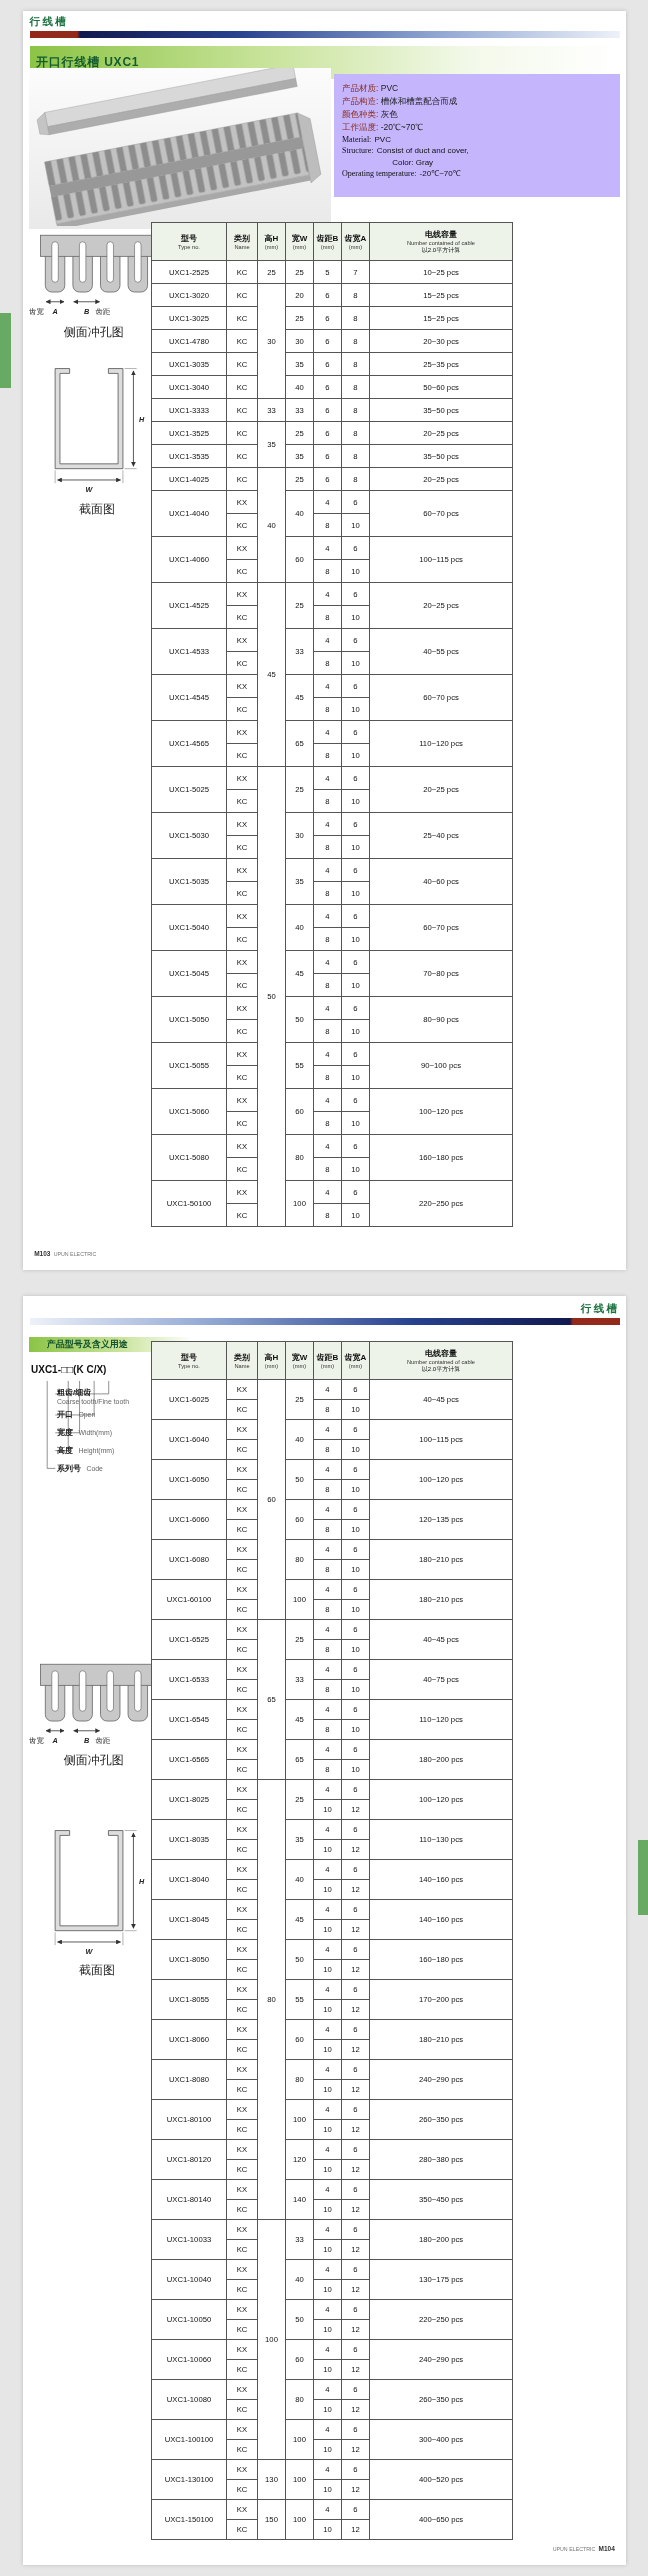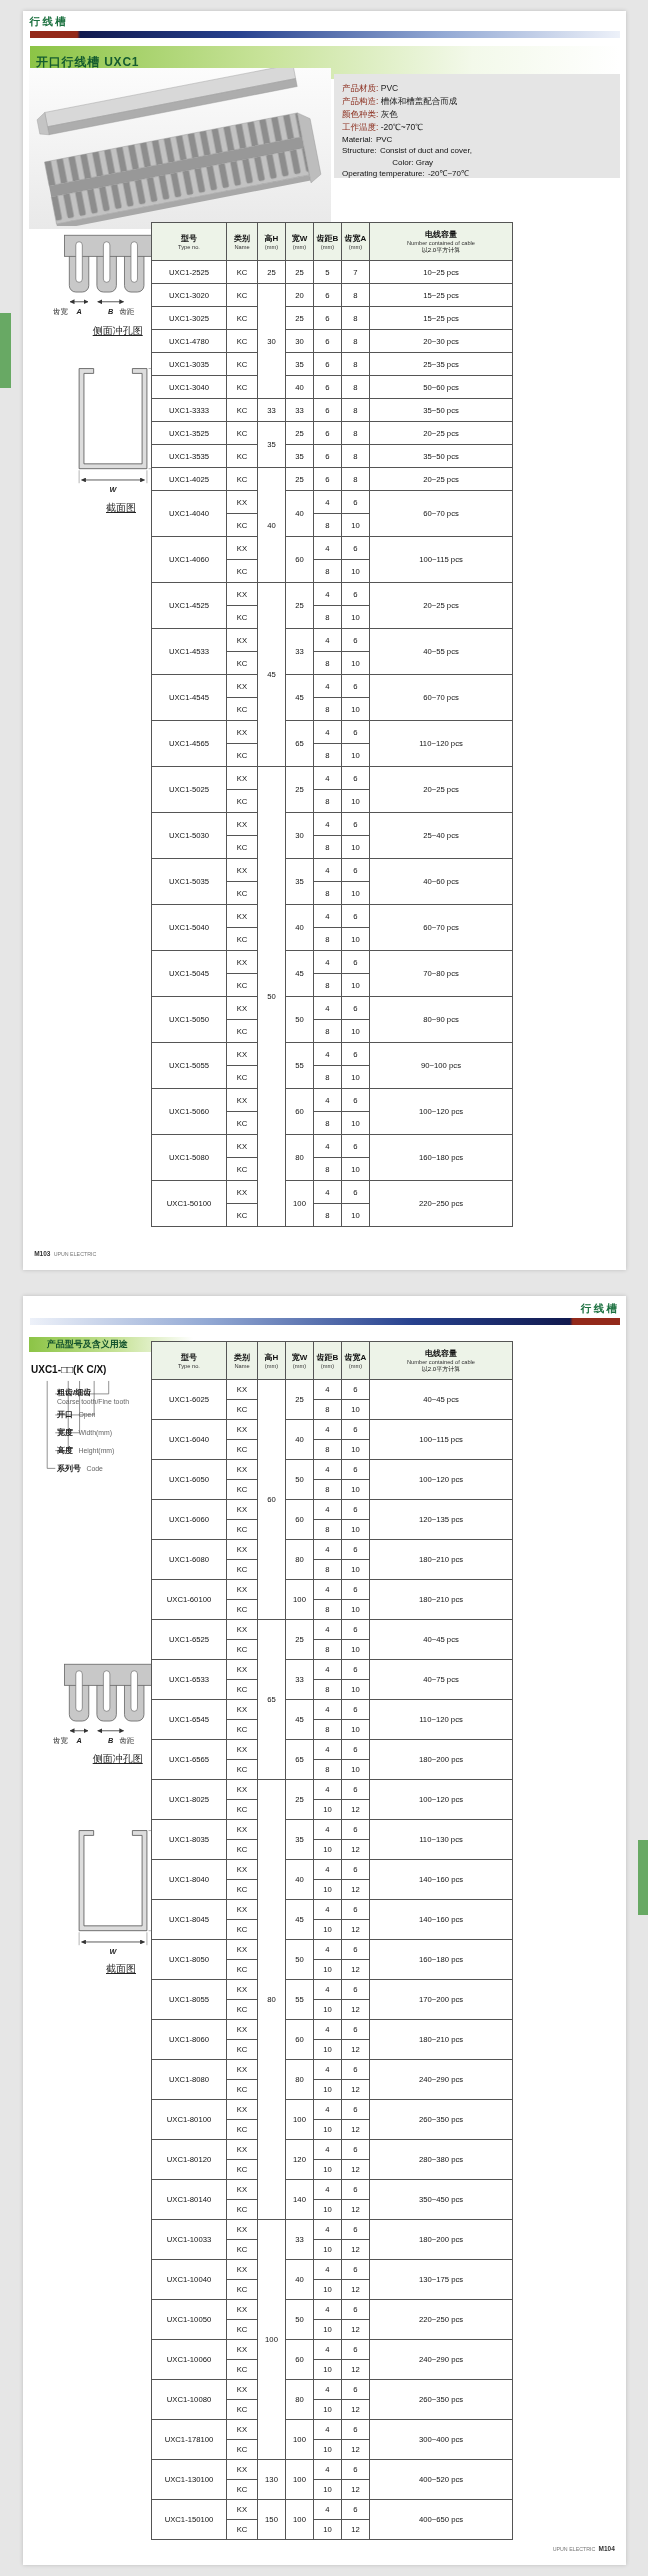--- a/index.html
+++ b/index.html
@@ -15,32 +15,32 @@
      background:linear-gradient(90deg,#93291a 0%,#93291a 8%,#11194e 8.5%,#27418e 35%,#93a9d4 70%,#edf1f9 100%);}
   .bar-blue.flip{transform:scaleX(-1);top:22px;}
 
   .title-bar{position:absolute;left:6.5px;right:6.5px;top:35px;height:33px;display:flex;align-items:center;
      background:linear-gradient(90deg,#8cc446 0%,#c8e39a 40%,#f3f9ea 75%,#ffffff 100%);text-align:center;}
   .title-bar .t{font-size:12px;font-weight:bold;color:#155c2f;padding-left:6.5px;letter-spacing:0.8px;}
 
   .photo{position:absolute;left:5.7px;top:57px;width:302px;height:161px;overflow:hidden;
      background:linear-gradient(180deg,#fcfcfc,#e9e9e9);}
 
-  .info{position:absolute;left:311px;top:63px;width:286px;height:104px;background:#e5e5e5;
+  .info{position:absolute;left:311px;top:63px;width:286px;height:123px;background:#c4b5fd;
      padding:7.3px 8px;box-sizing:border-box;}
   .info-line{font-size:8.5px;line-height:13px;color:#222;}
   .ilabel{color:#8a2b1b;}
   .info-line.en{font-size:8px;line-height:11.4px;color:#111;}
-  .elabel{margin-right:3.2px;}
+  .elabel{margin-right:3.2px;font-family:Liberation Serif, serif;}
   .indent{padding-left:47px;}
 
-  .diag{position:absolute;width:135px;text-align:center;margin-left:24px;}
+  .diag{position:absolute;width:135px;text-align:center;}
   #d1a{left:3.2px;top:221px;} #d1b{left:6.5px;top:349px;}
   #d2a{left:3.2px;top:365px;} #d2b{left:6.5px;top:526px;}
-  .dcap{font-size:10px;color:#222;margin-top:2.4px;text-decoration:underline;}
+  .dcap{font-size:12px;color:#222;margin-top:2.4px;}
   .gfill{fill:#c8c8c8;stroke:#666;stroke-width:1;}
   .hole{fill:#ffffff;stroke:#666;stroke-width:0.8;}
   .dim{stroke:#333;stroke-width:1;}
   .ext{stroke:#777;stroke-width:0.7;}
   .dt{font-size:9px;fill:#222;font-family:"Liberation Sans",sans-serif;}
   .b{font-weight:bold;font-style:italic;}
 
   .gbar2{position:absolute;left:5.7px;top:41px;width:164px;height:14.6px;display:flex;align-items:center;
      background:linear-gradient(90deg,#8cc446 0%,#c8e39a 55%,#ffffff 100%);}
   .gbar2 .t{font-size:9px;font-weight:bold;color:#14532d;padding-left:18px;text-align:right;}
@@ -966,21 +966,21 @@
             <td>4</td>
             <td>6</td>
             <td class="c-cap" rowspan="2">260~350 pcs</td>
           </tr>
           <tr>
             <td>KC</td>
             <td>10</td>
             <td>12</td>
           </tr>
           <tr>
-            <td class="c-model" rowspan="2">UXC1-178100</td>
+            <td class="c-model" rowspan="2">UXC1-100100</td>
             <td>KX</td>
             <td rowspan="2">100</td>
             <td>4</td>
             <td>6</td>
             <td class="c-cap" rowspan="2">300~400 pcs</td>
           </tr>
           <tr>
             <td>KC</td>
             <td>10</td>
             <td>12</td>

